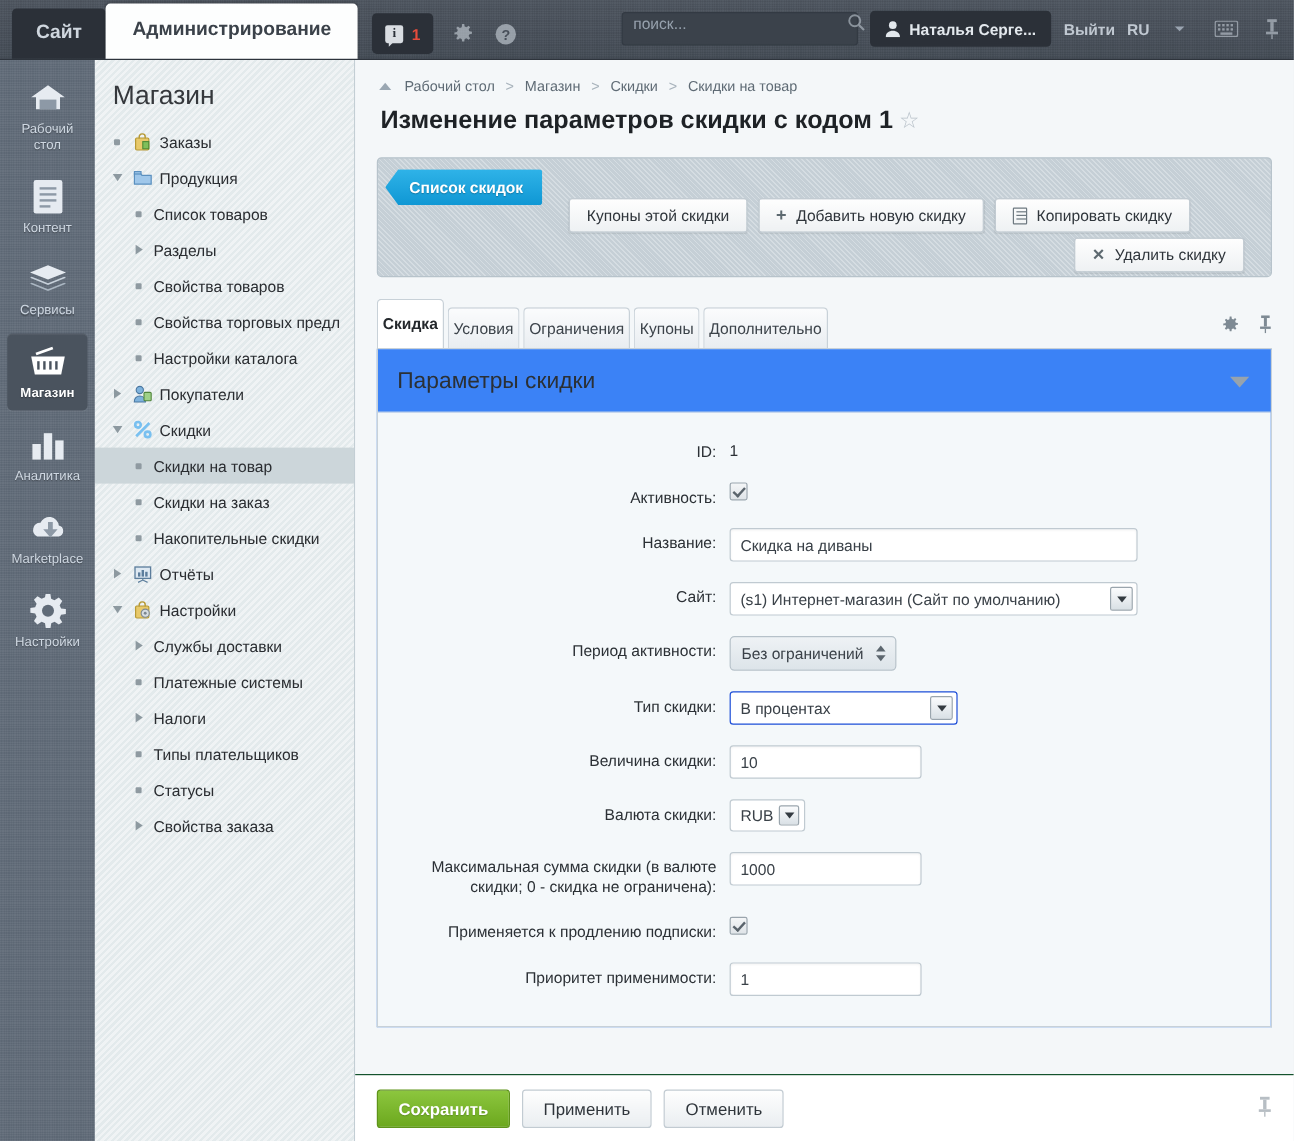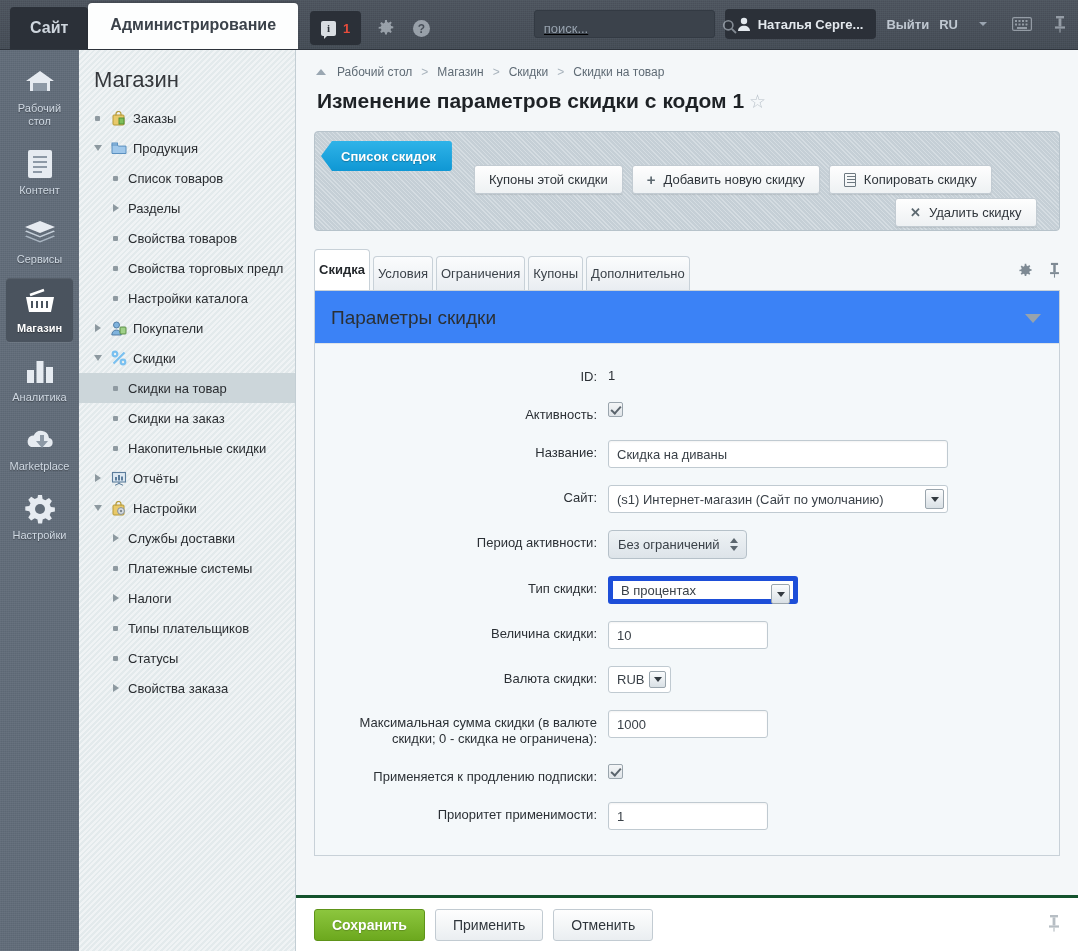--- a/index.html
+++ b/index.html
@@ -66,23 +66,23 @@
     margin-bottom: 11px; margin-left: 15px;
     width: 20px; height: 20px; opacity: .62; cursor: pointer;
     display: flex; align-items: center; justify-content: center;
   }
   .topbar-right {
     margin-left: auto; display: flex; align-items: center;
     margin-bottom: 10px; margin-right: 8px; gap: 10px;
   }
   .searchwrap {
     position: relative;
-    width: 181px; height: 28px;
+    width: 197px; height: 28px;
     background: #3b424b; border: 1px solid #333a43; border-radius: 3px;
-    display: flex; align-items: flex-end; text-decoration: underline;
+    display: flex; align-items: flex-start;
   }
   .searchwrap input {
     flex: 1; background: transparent; border: 0; outline: 0;
     color: #c4ccd4; font-size: 13px; padding-left: 9px;
     font-family: "Liberation Sans", sans-serif;
   }
   .searchwrap input::placeholder { color: #97a2ae; }
   .search-ico { margin-right: 8px; opacity: .65; }
   .userbtn {
     background: #2b3038; border-radius: 4px; height: 30px;
@@ -249,21 +249,21 @@
     content: ""; position: absolute; left: 4px; top: 1px;
     width: 4px; height: 8px; border: solid #5a646c;
     border-width: 0 2px 2px 0; transform: rotate(42deg);
   }
   .sel-wide {
     width: 340px; height: 28px; border: 1px solid #c0cad1; border-radius: 3px;
     background: #fff; display: flex; align-items: center; padding-left: 8px;
     font-size: 13px; color: #3a4148; cursor: pointer; position: relative;
   }
   .sel-mid {
-    width: 190px; height: 28px; border: 5px solid #1d4ed8; border-radius: 3px;
+    width: 190px; height: 28px; border: 1px solid #1d4ed8; border-radius: 3px;
     background: #fff; display: flex; align-items: center; padding-left: 8px;
     font-size: 13px; color: #3a4148; cursor: pointer; position: relative;
   }
   .sel-btn {
     position: absolute; right: 3px; top: 3px; width: 19px; height: 20px;
     border: 1px solid #9aa5ad; border-radius: 2px;
     background: linear-gradient(#fbfcfd,#d9e0e5);
     display: flex; align-items: center; justify-content: center;
   }
   .sel-btn i { width:0;height:0;border-left:4px solid transparent;border-right:4px solid transparent;border-top:5px solid #333a40; display:block;}
@@ -282,21 +282,21 @@
     display: flex; align-items: center; gap: 5px; padding: 0 4px 0 8px;
     font-size: 13px; color: #3a4148; cursor: pointer;
   }
   .sel-cur .b { width: 17px; height: 17px; border: 1px solid #9aa5ad; border-radius: 2px;
     background: linear-gradient(#fbfcfd,#d9e0e5); display:flex;align-items:center;justify-content:center;}
   .sel-cur .b i { width:0;height:0;border-left:4px solid transparent;border-right:4px solid transparent;border-top:5px solid #333a40;display:block;}
 
   
   .bottombar {
     position: absolute; left: 296px; right: 0; bottom: 0; height: 56px;
-    background: #ffffff; border-top: 3px solid #14532d;
+    background: #ffffff; border-top: 1px solid #14532d;
     display: flex; align-items: center; padding: 0 18px;
     gap: 10px; z-index: 10;
   }
   .btn-save {
     height: 32px; padding: 0 17px; border-radius: 3px;
     background: linear-gradient(#8cc63e,#6ca81e); border: 1px solid #5e9419;
     color: #fff; font-size: 14px; font-weight: bold; cursor: pointer;
     display: flex; align-items: center; text-shadow: 0 1px 1px rgba(0,0,0,.2);
   }
   .btn-plain {

